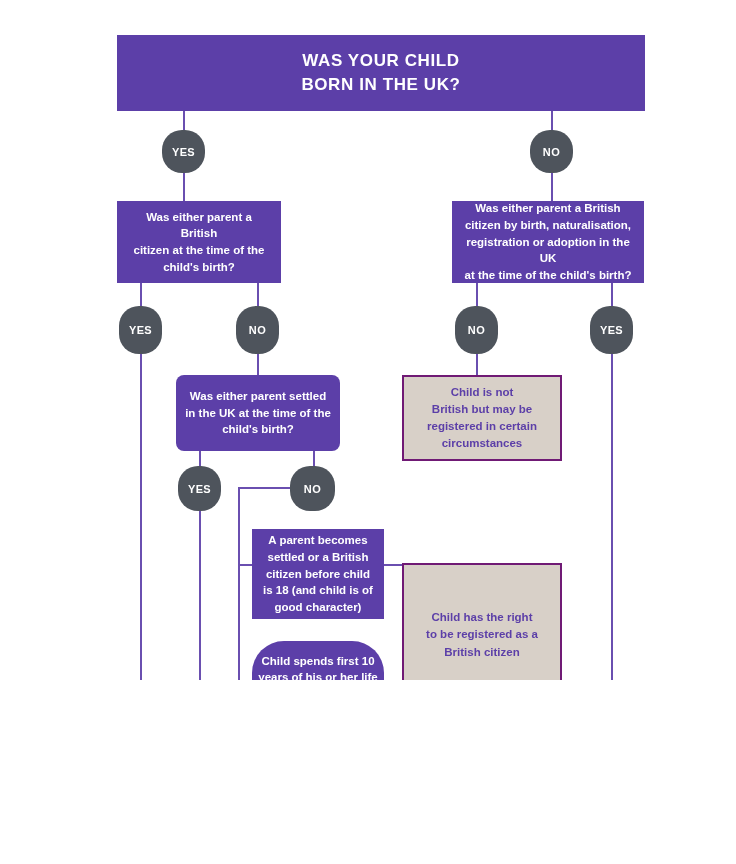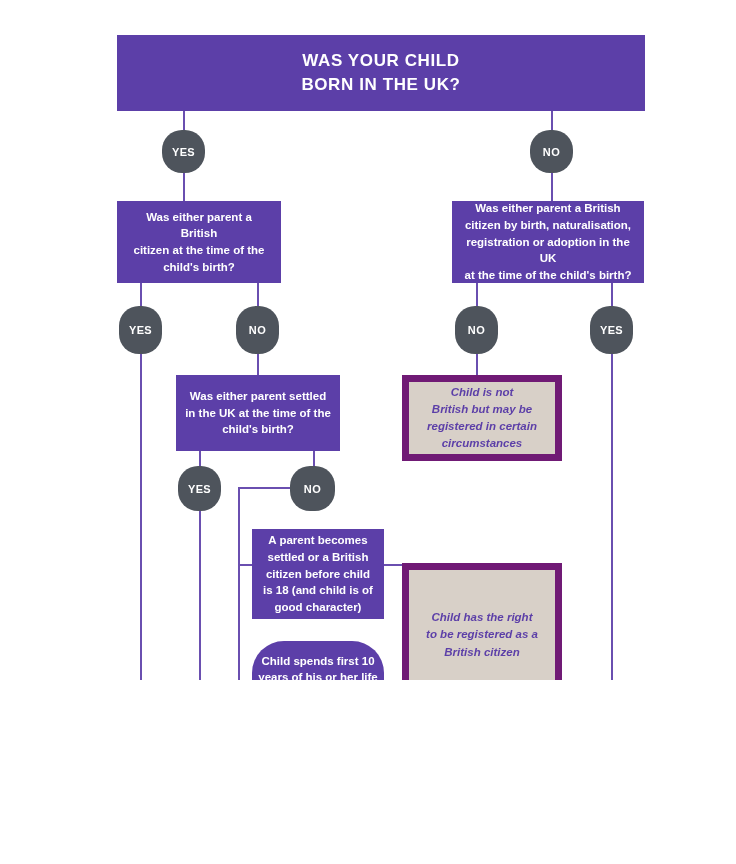--- a/index.html
+++ b/index.html
@@ -54,26 +54,25 @@
     background: #4E545C;
     color: #ffffff;
     font-weight: bold;
     font-size: 11px;
     letter-spacing: 0.4px;
     border-radius: 20px;
   }
   
   .beige {
     background: #D8D0C8;
-    border: 7px solid #701a75;
+    border: 2px solid #701a75;
     color: #5C3FA8;
     font-weight: bold;
     font-size: 11.5px;
     line-height: 1.5;
-    font-style: italic;
   }
   .beige-final {
     background: #D8D0C8;
     border: 2px solid #6A4FB0;
     color: #5C3FA8;
     font-weight: bold;
     font-size: 16px;
     letter-spacing: 0.8px;
   }
   
@@ -170,21 +169,21 @@
     <span class="node-text">YES</span>
   </div>
 
   <div class="node beige" style="left:402px; top:375px; width:160px; height:86px; padding:0 8px;">
     <span class="node-text">Child is not
 British but may be
 registered in certain
 circumstances</span>
   </div>
 
-  <div class="node purple" style="left:176px; top:375px; width:164px; height:76px; padding:0 8px;">
+  <div class="node purple" style="left:176px; top:375px; width:164px; height:76px; padding:0 8px;border-radius:8px;">
     <span class="node-text">Was either parent settled
 in the UK at the time of the
 child's birth?</span>
   </div>
 
   <div class="node chip" style="left:178px; top:466px; width:43px; height:45px;">
     <span class="node-text">YES</span>
   </div>
 
   <div class="node chip" style="left:290px; top:466px; width:45px; height:45px;">

